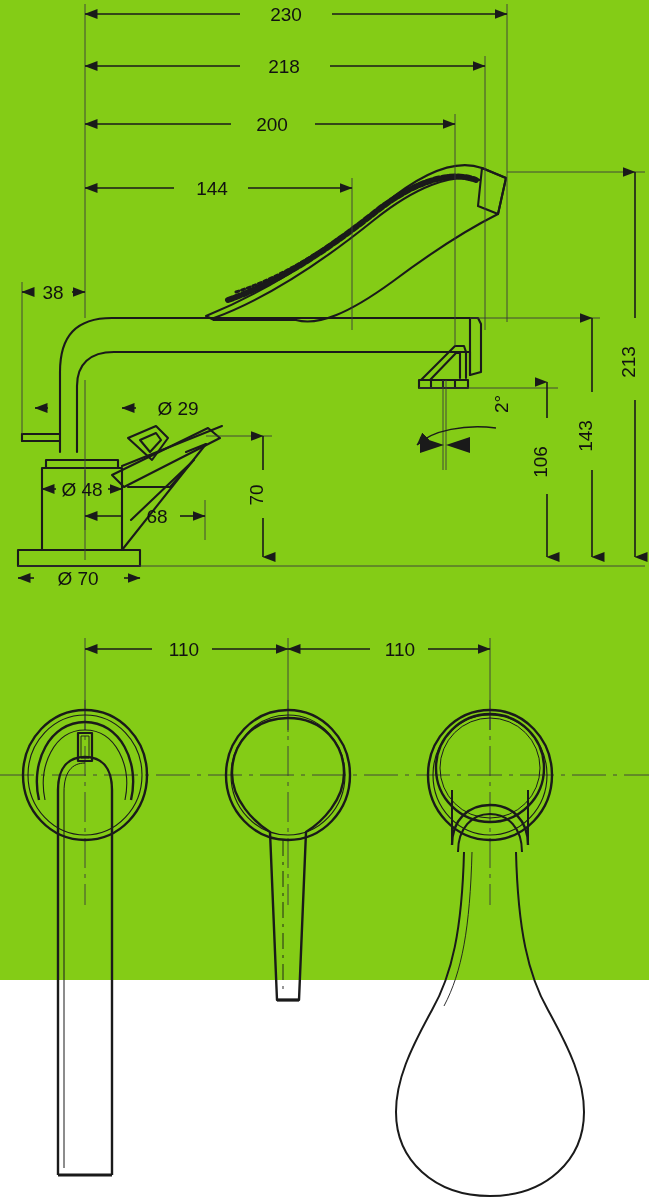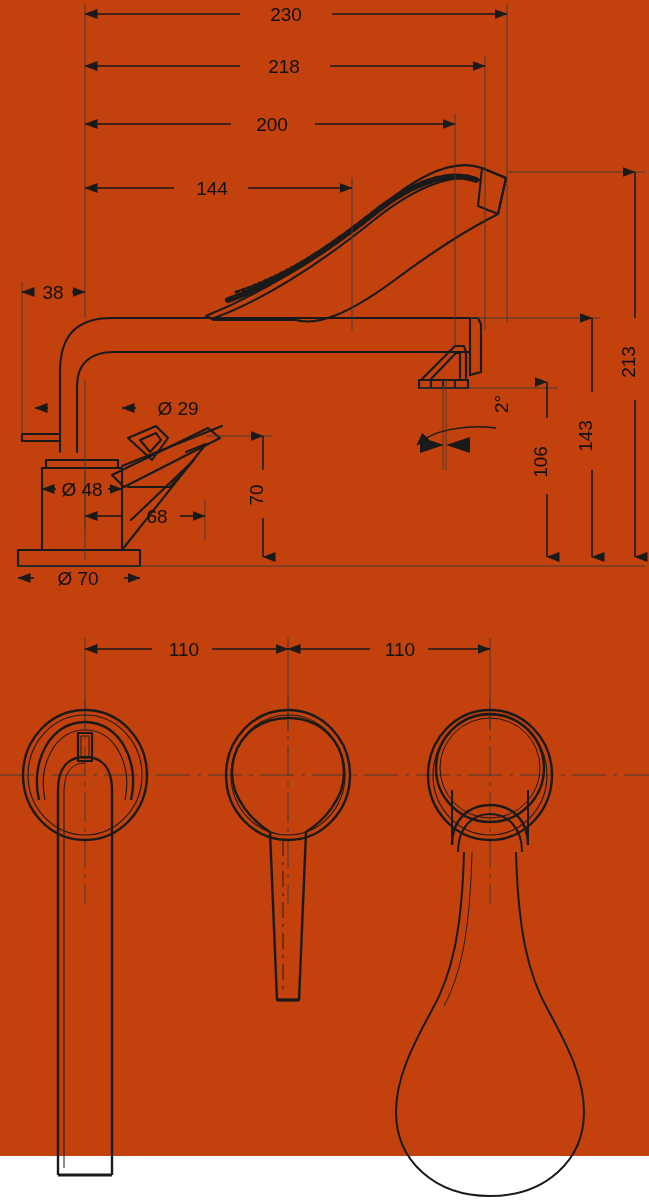--- a/index.html
+++ b/index.html
@@ -1,21 +1,21 @@
 <!DOCTYPE html>
 <html><head>
 <meta charset="utf-8">
 <title>Technical Drawing</title>
 <style>
   html,body{margin:0;padding:0;background:#ffffff;}
   body{
     font-family:"Liberation Sans", sans-serif;
     width:649px;height:1200px;overflow:hidden;position:relative;
   }
-  #sheet{position:relative;width:649px;height:1156px;background:#c2410c;}
+  #sheet{position:relative;width:649px;height:980px;background:#84cc16;}
   svg{display:block;}
   .dimtxt{
     font-family:"Liberation Sans", sans-serif;
     font-size:19px;fill:#111;
   }
 </style>
 </head>
 <body>
 
 <div id="sheet">

